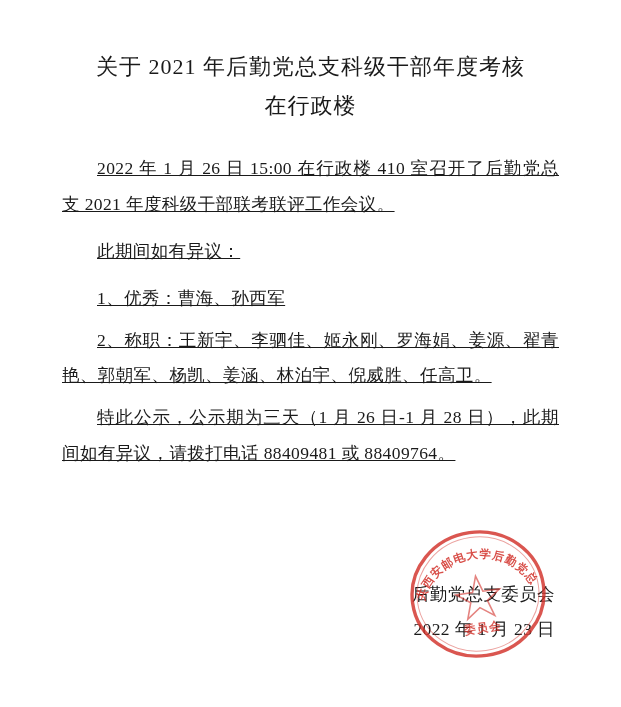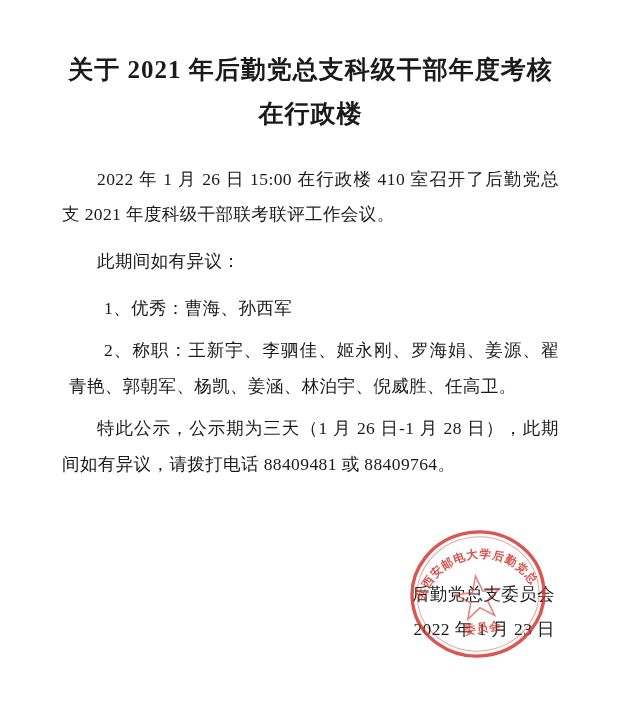--- a/index.html
+++ b/index.html
@@ -16,46 +16,46 @@
     position: relative;
   }
   .page {
     position: relative;
     width: 621px;
     height: 707px;
     box-sizing: border-box;
     padding: 48px 62px 0 62px;
   }
   .doc-title {
-    font-size: 25px;
-    font-weight: bold;
+    font-size: 22px;
+    font-weight: normal;
     line-height: 1.75;
     text-align: center;
     letter-spacing: 1px;
     margin: 0;
     padding: 0 6px;
   }
   .title-line-2 {
     display: block;
   }
   .body-block {
     margin-top: 26px;
+    text-decoration: underline;
   }
   .para {
     font-size: 17.5px;
     line-height: 2.05;
     text-align: justify;
     text-justify: inter-ideograph;
     margin: 0 0 11px 0;
     text-indent: 2em;
     letter-spacing: 0.4px;
   }
   .para-list {
     margin-bottom: 6px;
-    margin-left: 7px;
   }
   .sign-block {
     position: absolute;
     right: 66px;
     bottom: 60px;
     text-align: right;
     font-size: 17.5px;
     line-height: 2.0;
     letter-spacing: 0.4px;
   }

